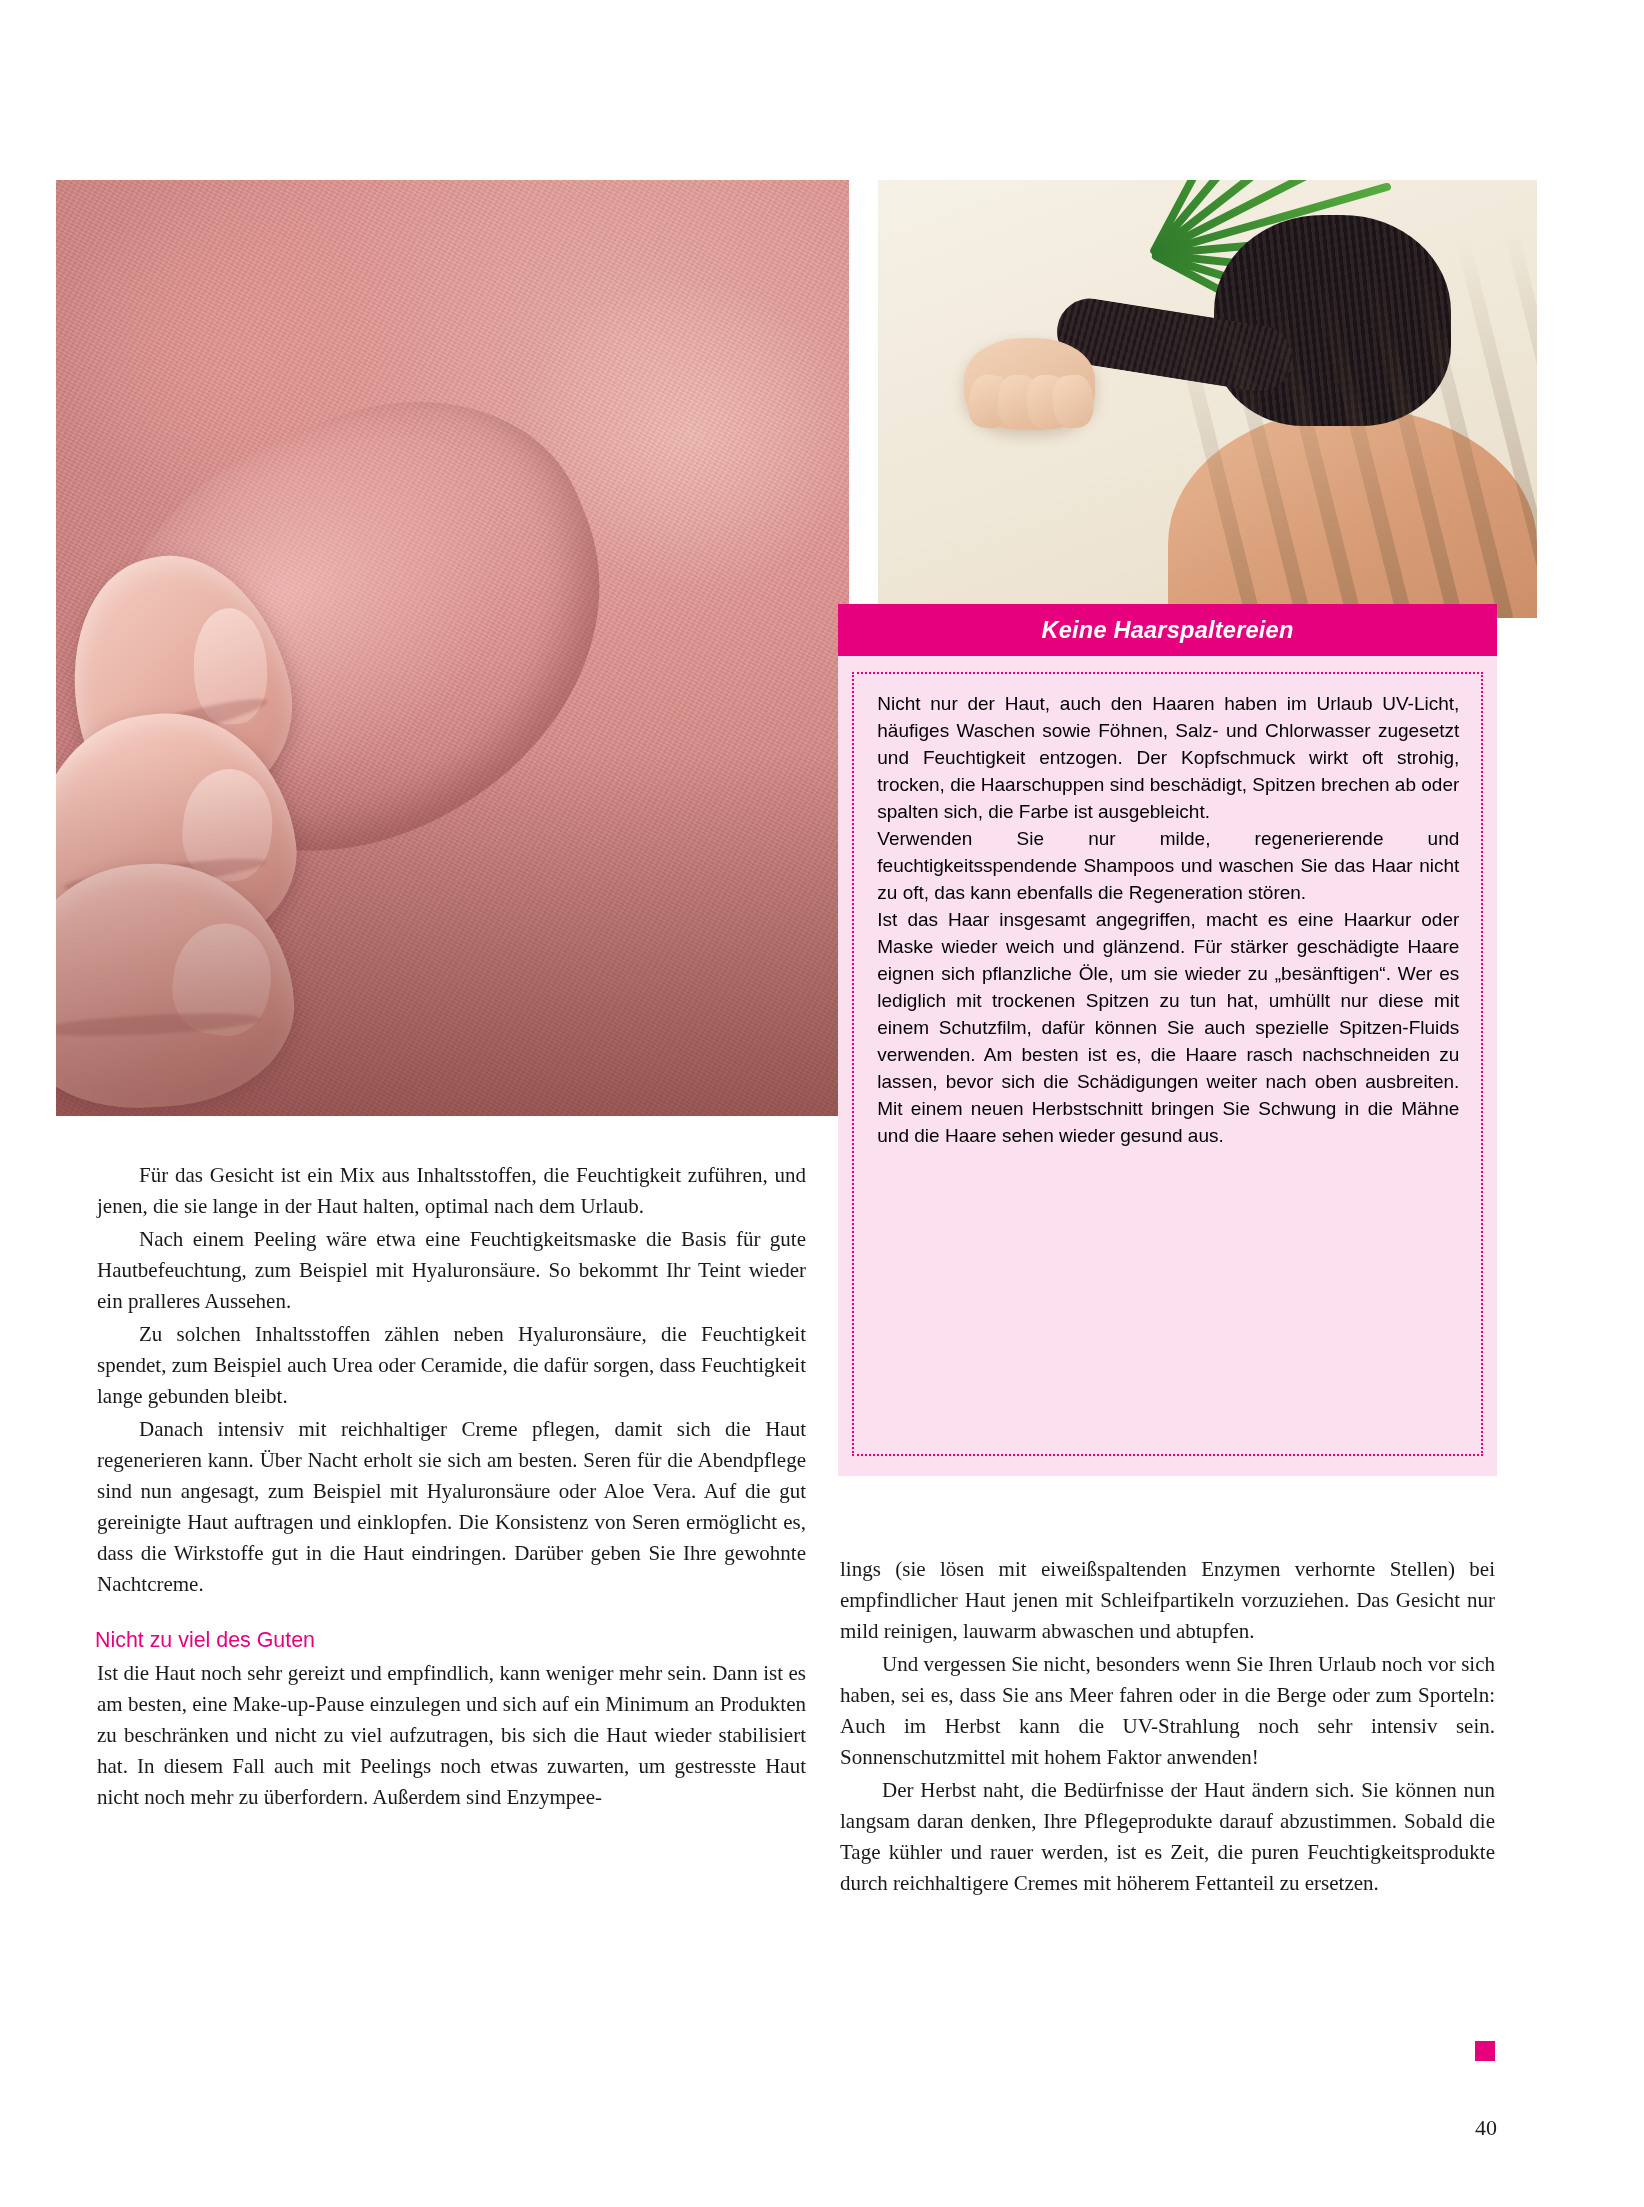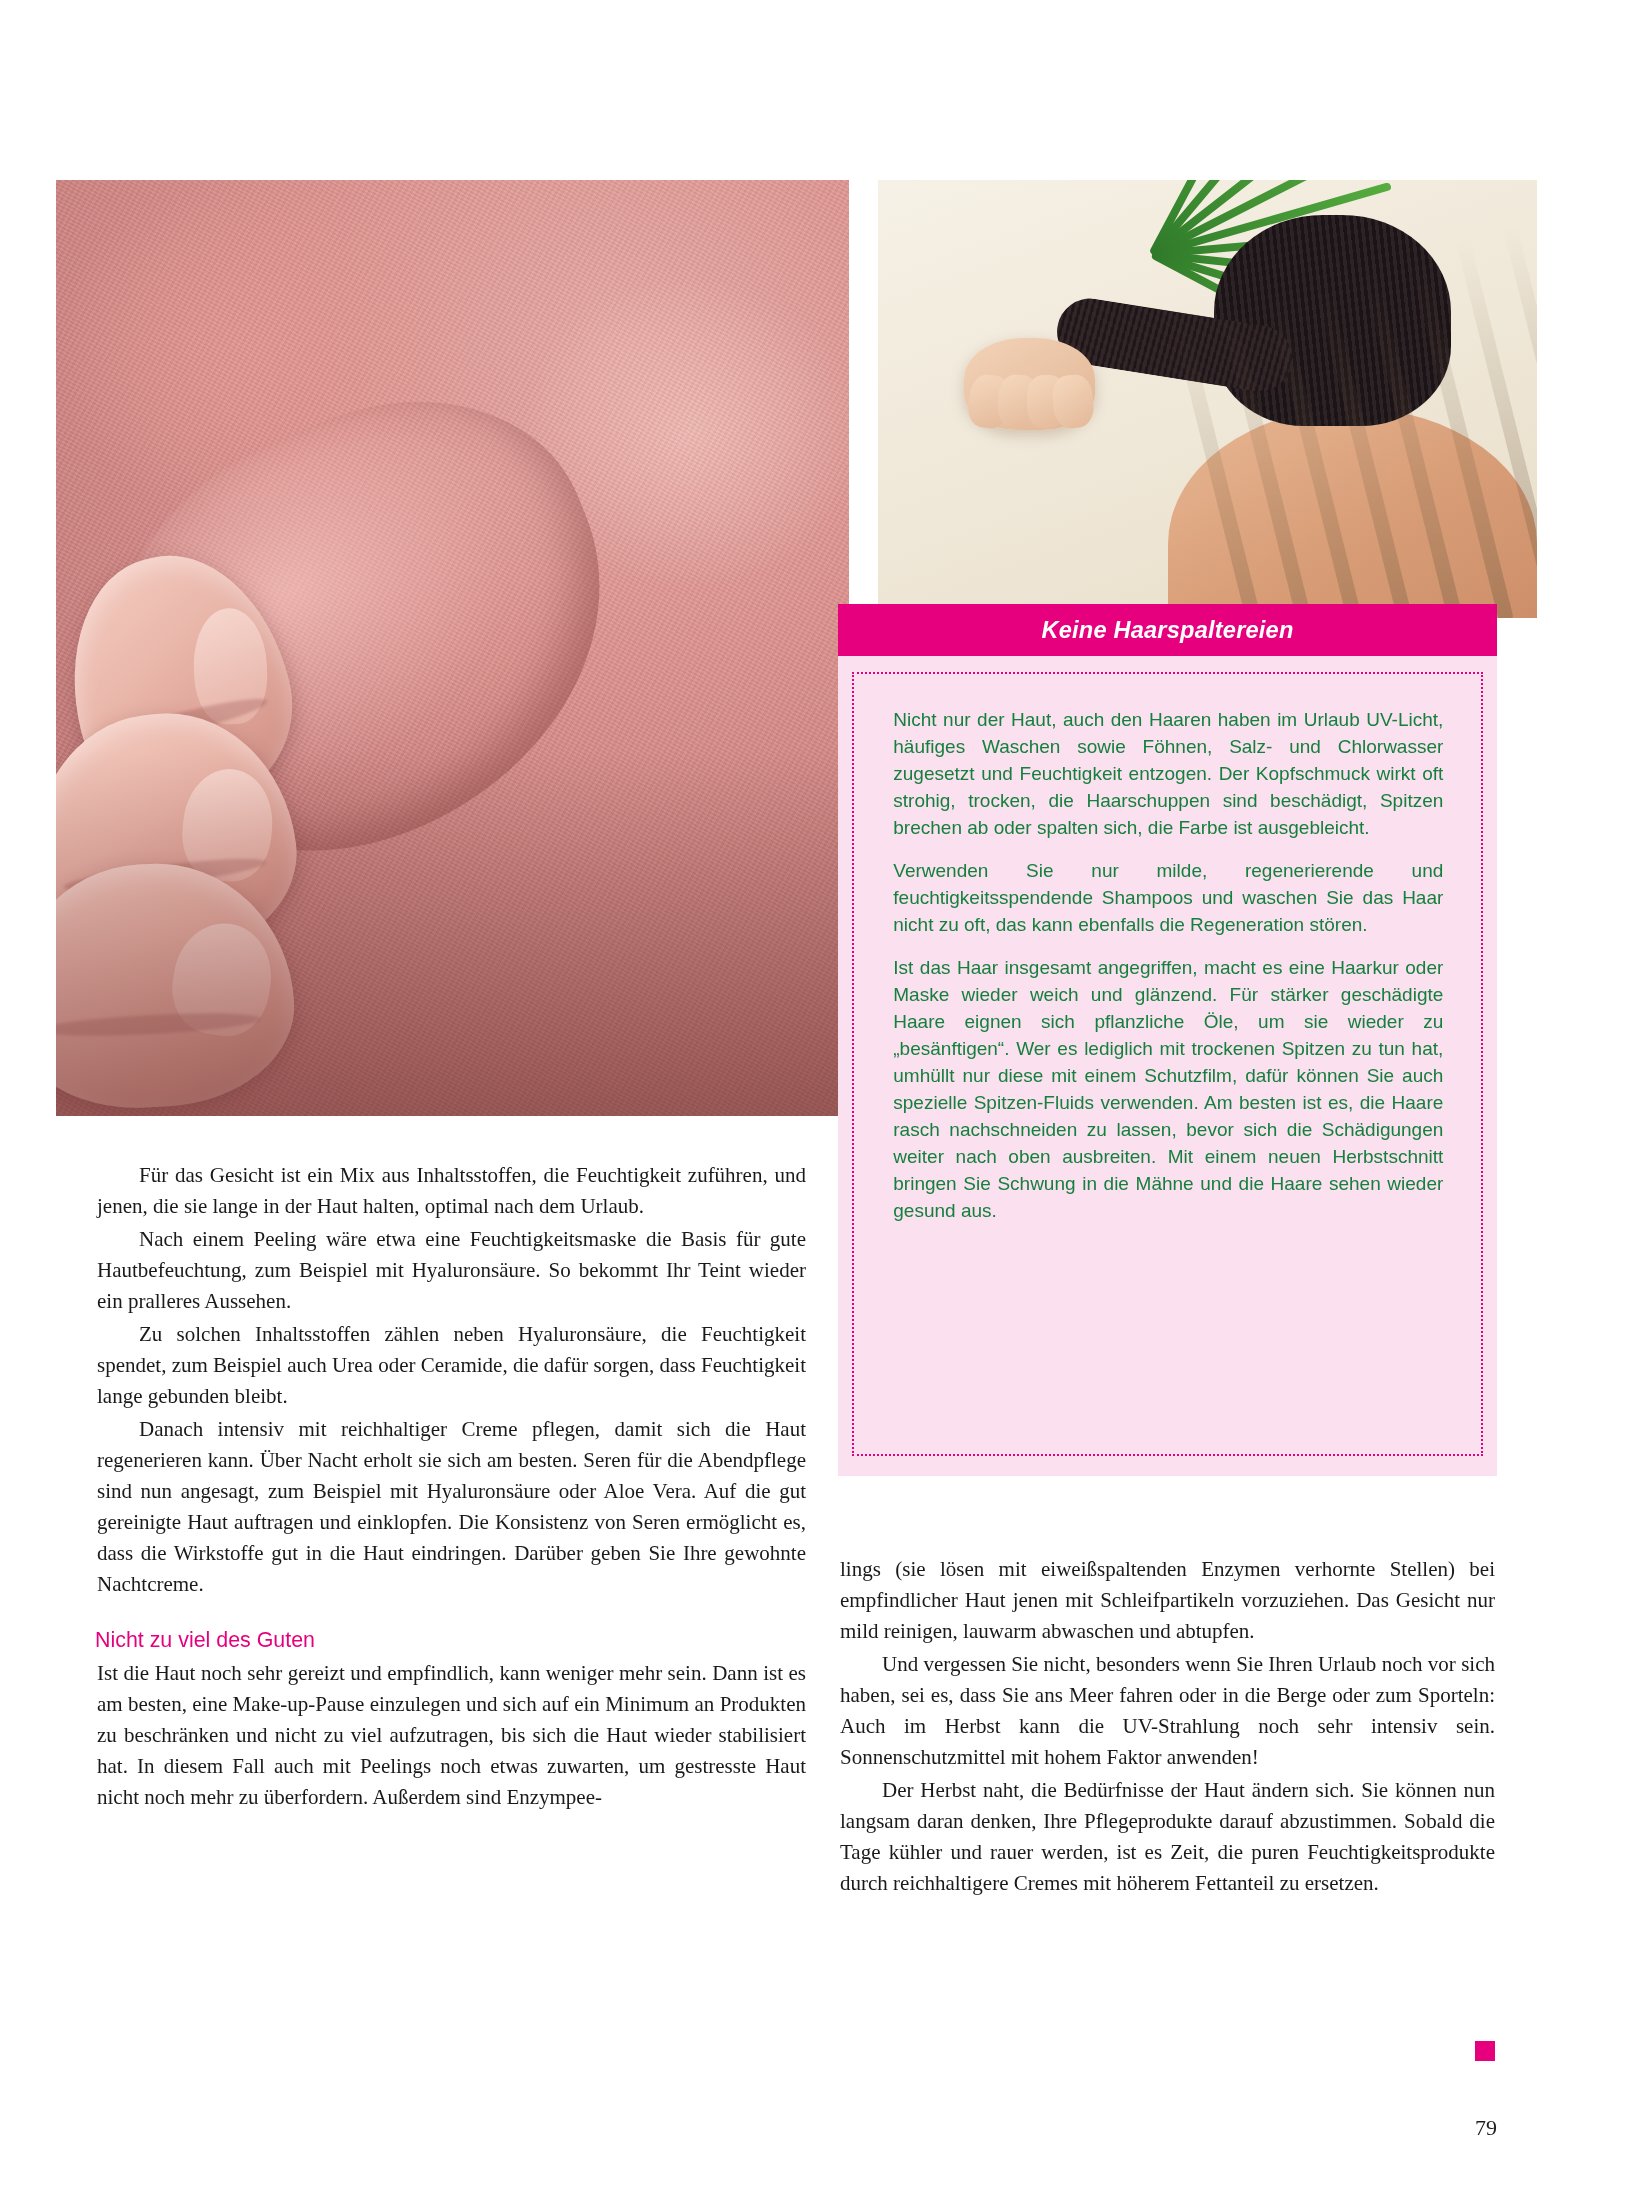--- a/index.html
+++ b/index.html
@@ -226,25 +226,25 @@
     position: absolute;
     left: 14.3px;
     top: 16px;
     right: 14.3px;
     bottom: 19.6px;
     border: 2.7px dotted #e6007e;
     padding: 16px 21.4px 12.5px 23px;
     box-sizing: border-box;
   }
   .box-inner p {
-    margin: 16px;
+    margin: 0;
     font-family: "Liberation Sans", sans-serif;
     font-size: 19px;
     line-height: 27px;
-    color: #15803d;
+    color: #000000;
     text-align: justify;
     -webkit-hyphens: auto;
     hyphens: auto;
   }
 
   
   .col {
     position: absolute;
     font-size: 21px;
     line-height: 31px;
@@ -369,16 +369,16 @@
     <p>Ist die Haut noch sehr gereizt und empfindlich, kann weniger mehr sein. Dann ist es am besten, eine Make-up-Pause einzulegen und sich auf ein Minimum an Produkten zu beschränken und nicht zu viel aufzutragen, bis sich die Haut wieder stabilisiert hat. In diesem Fall auch mit Peelings noch etwas zuwarten, um gestresste Haut nicht noch mehr zu überfordern. Außerdem sind Enzympee-</p>
   </div>
 
   <div class="col col-right">
     <p>lings (sie lösen mit eiweißspaltenden Enzymen verhornte Stellen) bei empfindlicher Haut jenen mit Schleifpartikeln vorzuziehen. Das Gesicht nur mild reinigen, lauwarm abwaschen und abtupfen.</p>
     <p class="ind">Und vergessen Sie nicht, besonders wenn Sie Ihren Urlaub noch vor sich haben, sei es, dass Sie ans Meer fahren oder in die Berge oder zum Sporteln: Auch im Herbst kann die UV-Strahlung noch sehr intensiv sein. Sonnenschutzmittel mit hohem Faktor anwenden!</p>
     <p class="ind">Der Herbst naht, die Bedürfnisse der Haut ändern sich. Sie können nun langsam daran denken, Ihre Pflegeprodukte darauf abzustimmen. Sobald die Tage kühler und rauer werden, ist es Zeit, die puren Feuchtigkeitsprodukte durch reichhaltigere Cremes mit höherem Fettanteil zu ersetzen.</p>
   </div>
 
   <div class="endmark"></div>
-  <div class="folio">79</div>
+  <div class="folio">40</div>
 
 </div>
 
 
 </body></html>

